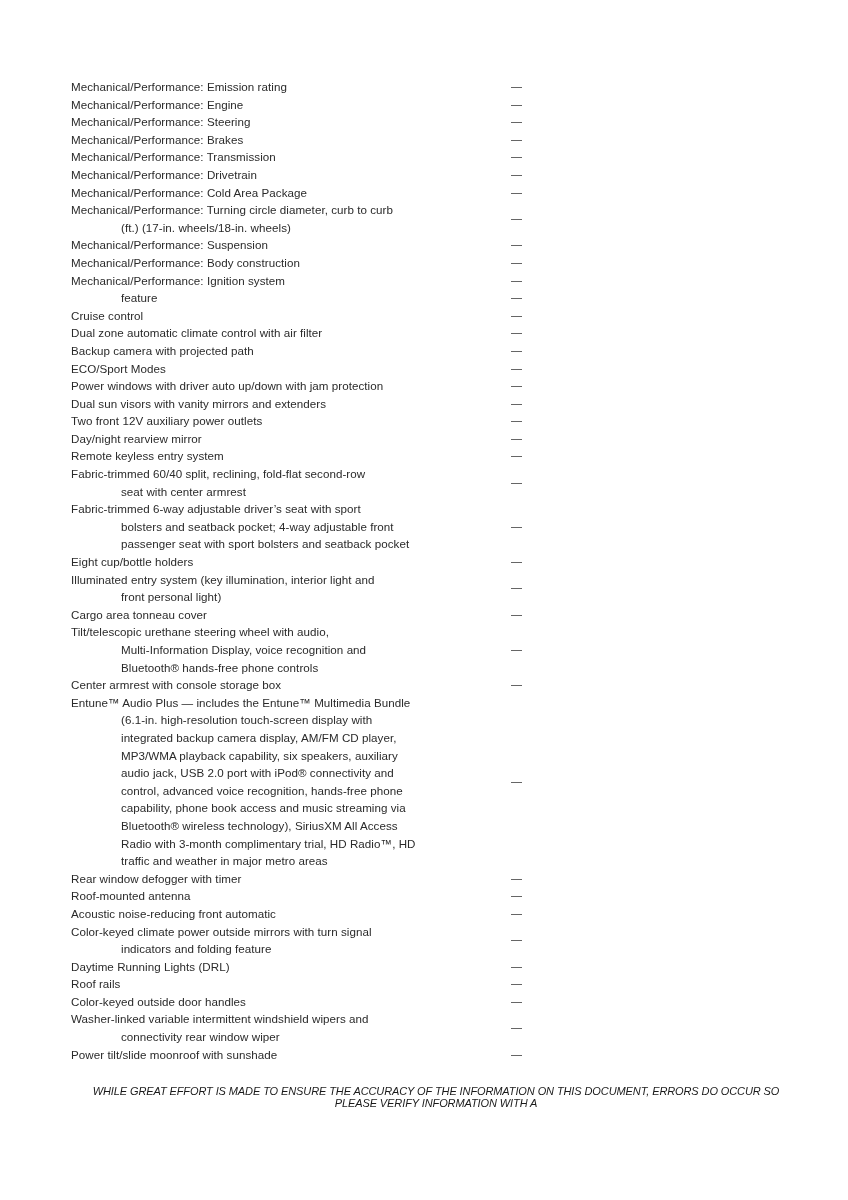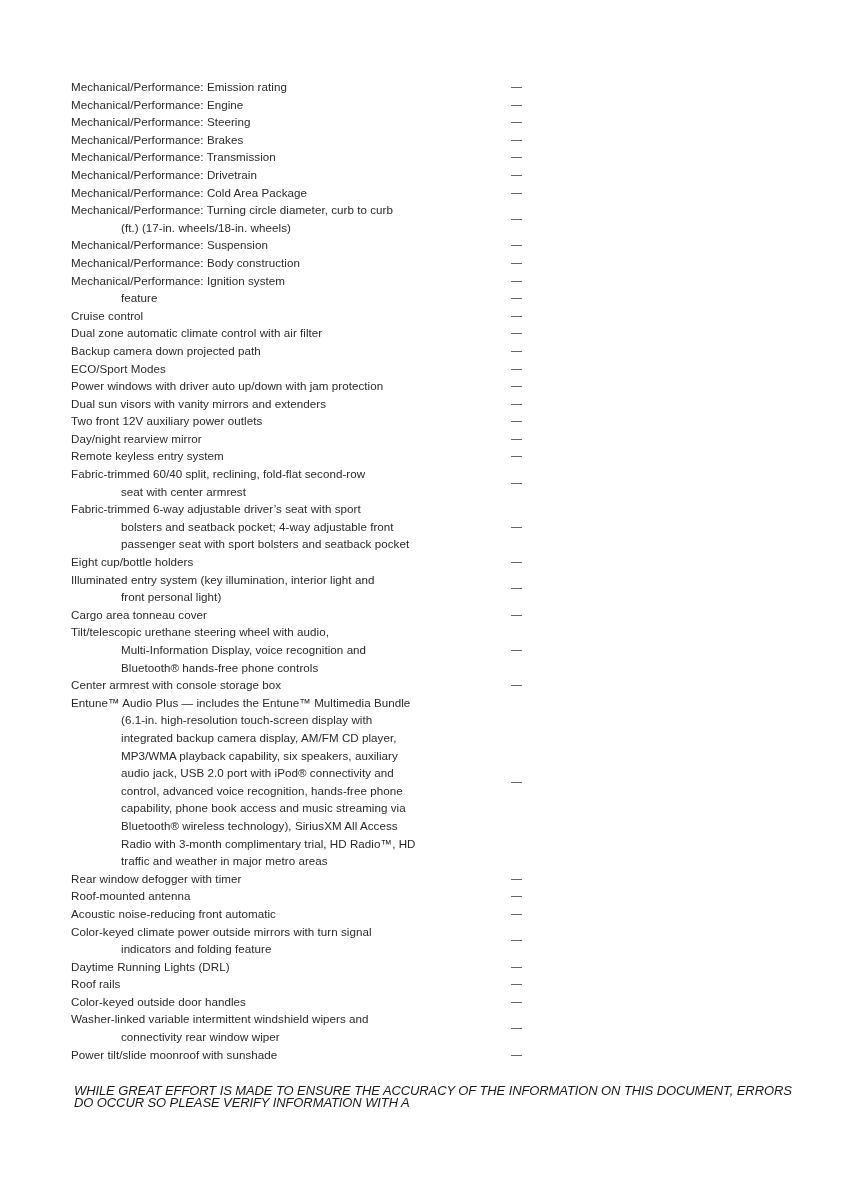--- a/index.html
+++ b/index.html
@@ -45,23 +45,24 @@
       width: 10px;
       text-align: right;
       font-size: 11px;
       color: #333;
     }
     .disclaimer {
       position: absolute;
       left: 74px;
       top: 1085px;
       width: 724px;
+      text-align: center;
       font-family: "Liberation Sans", "DejaVu Sans", sans-serif;
       font-style: italic;
-      font-size: 13px;
+      font-size: 11px;
       line-height: 12px;
       color: #1a1a1a;
       letter-spacing: -0.1px;
     }
   </style>
 </head>
 <body>
 
 <div class="spec-list" id="spec-list">
     <div class="spec-row">
@@ -114,21 +115,21 @@
     </div>
     <div class="spec-row">
       <div class="spec-label"><span class="line">Cruise control</span></div>
       <div class="spec-value">—</div>
     </div>
     <div class="spec-row">
       <div class="spec-label"><span class="line">Dual zone automatic climate control with air filter</span></div>
       <div class="spec-value">—</div>
     </div>
     <div class="spec-row">
-      <div class="spec-label"><span class="line">Backup camera down projected path</span></div>
+      <div class="spec-label"><span class="line">Backup camera with projected path</span></div>
       <div class="spec-value">—</div>
     </div>
     <div class="spec-row">
       <div class="spec-label"><span class="line">ECO/Sport Modes</span></div>
       <div class="spec-value">—</div>
     </div>
     <div class="spec-row">
       <div class="spec-label"><span class="line">Power windows with driver auto up/down with jam protection</span></div>
       <div class="spec-value">—</div>
     </div>

